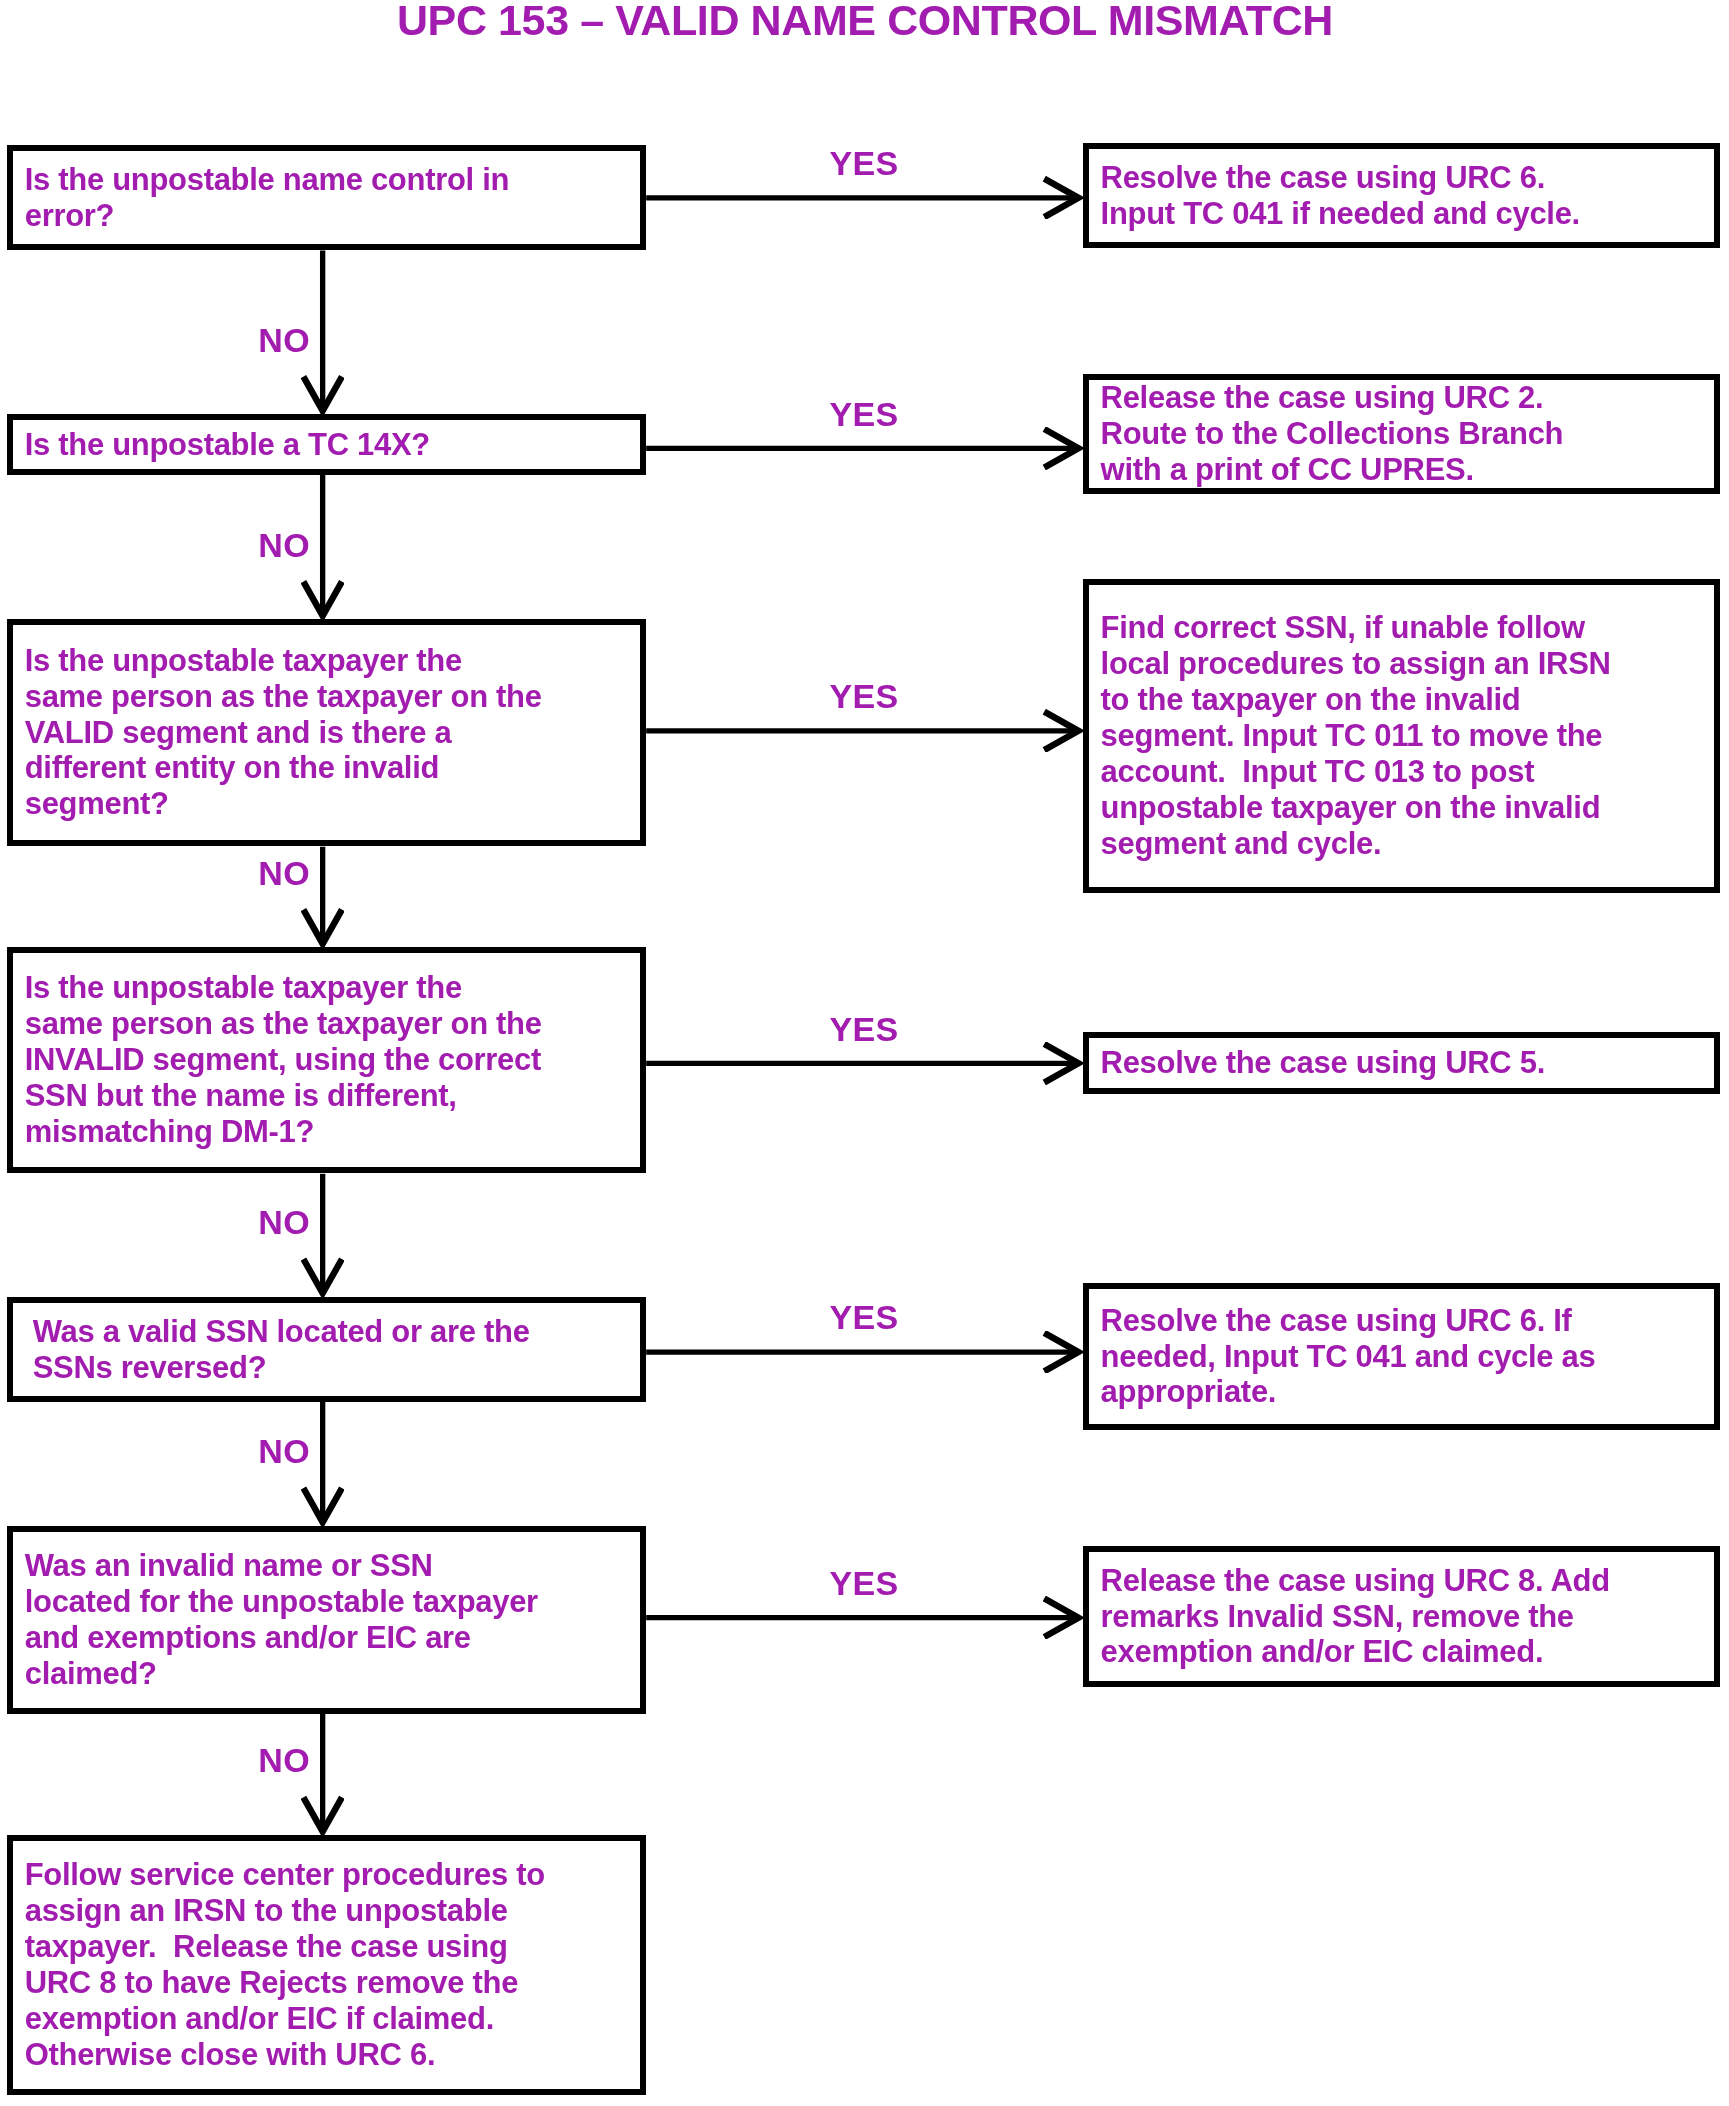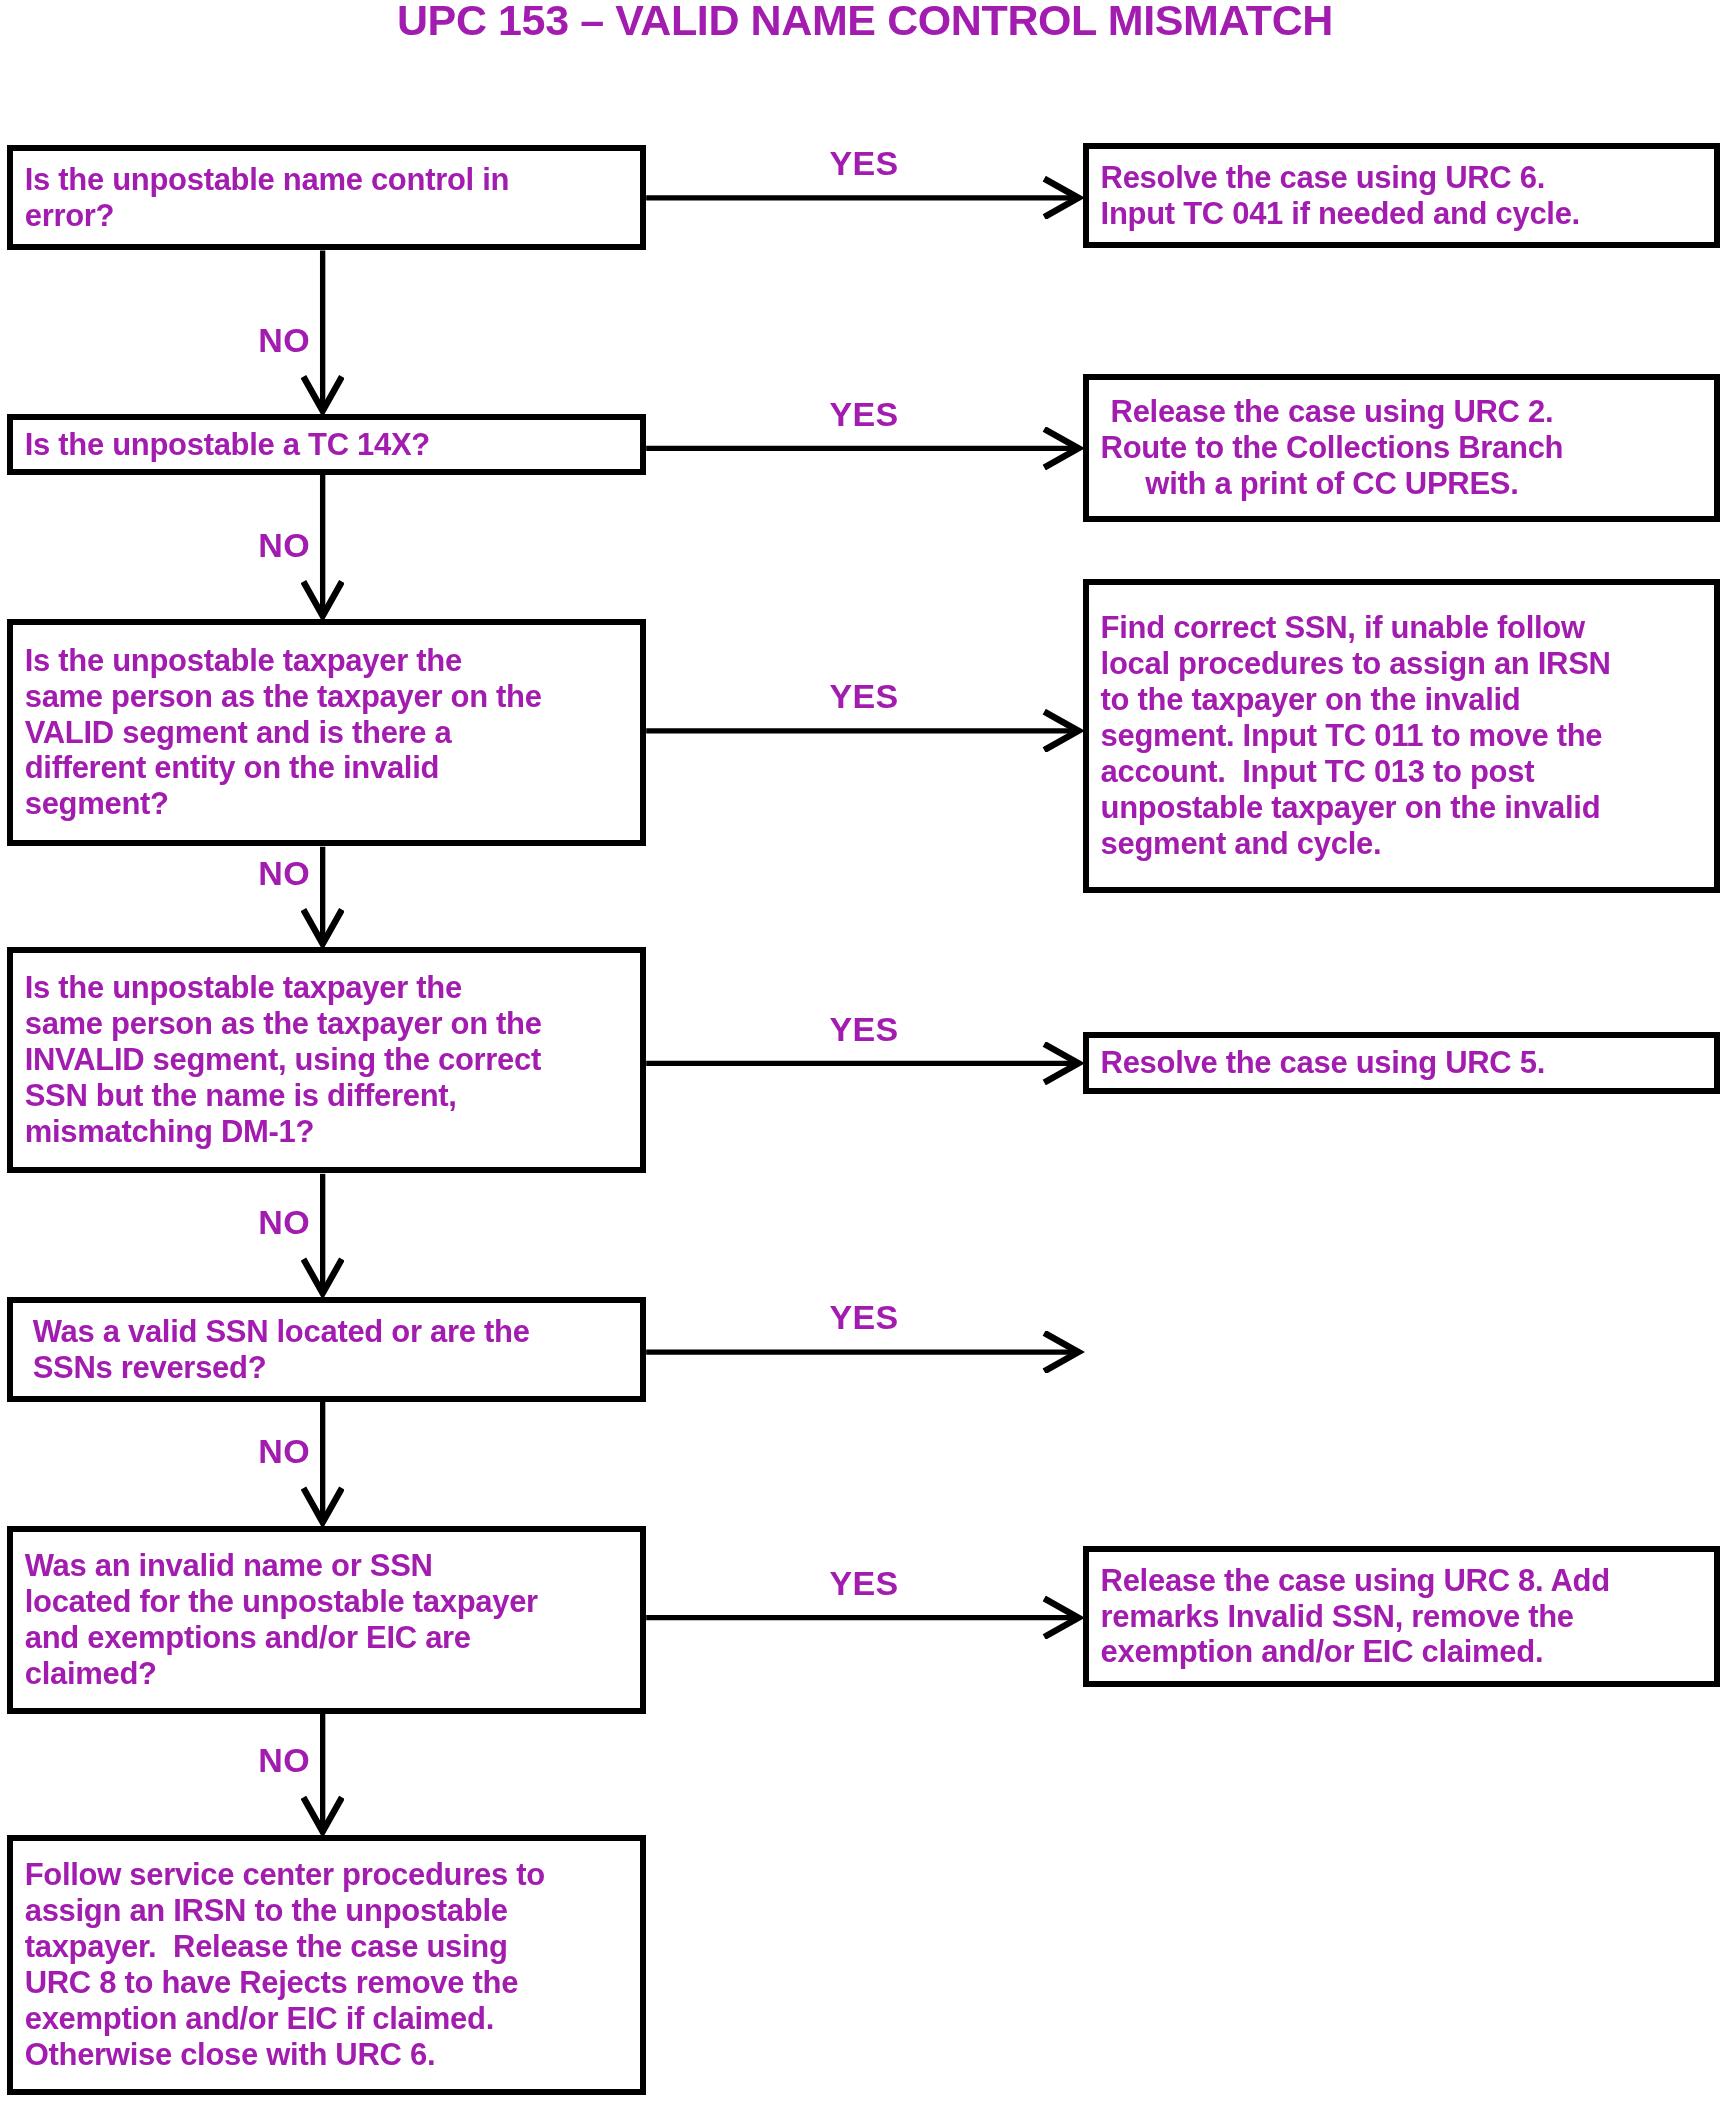--- a/index.html
+++ b/index.html
@@ -130,36 +130,41 @@
 taxpayer.  Release the case using
 URC 8 to have Rejects remove the
 exemption and/or EIC if claimed.
 Otherwise close with URC 6.</span>
     </div>
 
   <div class="box a-box" style="top:143px;  height:105px;">
       <span class="txt">Resolve the case using URC 6.
 Input TC 041 if needed and cycle.</span>
     </div>
-  <div class="box a-box" style="top:374px;  height:148px;text-align:center;">
+  <div class="box a-box" style="top:374px;  height:120px;">
       <span class="txt">Release the case using URC 2.
 Route to the Collections Branch
 with a print of CC UPRES.</span>
     </div>
   <div class="box a-box" style="top:579px;  height:314px;">
       <span class="txt">Find correct SSN, if unable follow
 local procedures to assign an IRSN
 to the taxpayer on the invalid
 segment. Input TC 011 to move the
 account.  Input TC 013 to post
 unpostable taxpayer on the invalid
 segment and cycle.</span>
     </div>
   <div class="box a-box" style="top:1032px; height:62px;">
       <span class="txt">Resolve the case using URC 5.</span>
+    </div>
+  <div class="box a-box" style="top:1283px; height:147px;">
+      <span class="txt">Resolve the case using URC 6. If
+needed, Input TC 041 and cycle as
+appropriate.</span>
     </div>
   <div class="box a-box" style="top:1546px; height:141px;">
       <span class="txt">Release the case using URC 8. Add
 remarks Invalid SSN, remove the
 exemption and/or EIC claimed.</span>
     </div>
 
   <div class="connector-label yes-label" style="top:144px;">YES</div>
   <div class="connector-label yes-label" style="top:395px;">YES</div>
   <div class="connector-label yes-label" style="top:677px;">YES</div>

